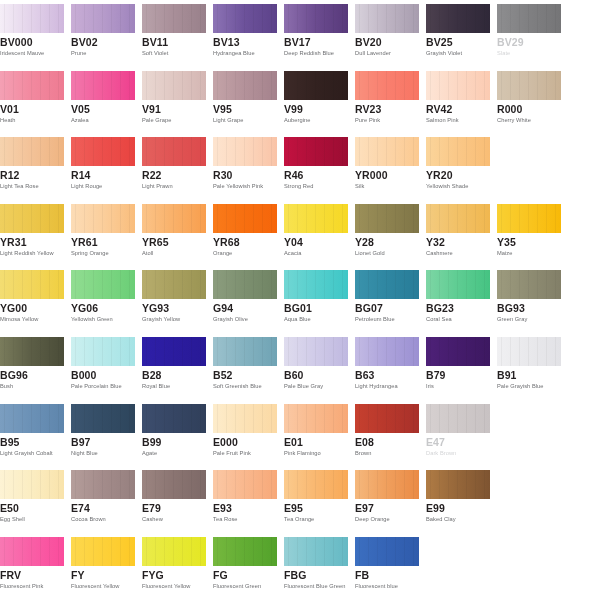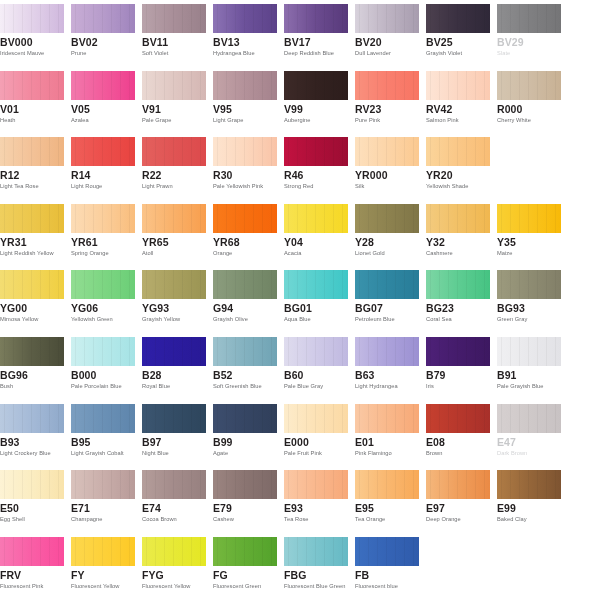--- a/index.html
+++ b/index.html
@@ -466,28 +466,20 @@
           <div class="grad" style="background: linear-gradient(90deg, rgb(240, 240, 242) 0%, rgb(233, 233, 236) 48%, rgb(226, 226, 230) 100%);"></div>
           <div class="streaks"></div>
         </div>
         <div class="swatch-code">B91</div>
         <div class="swatch-name">Pale Grayish Blue</div>
       </div>
     </div>
     <div class="swatch-row">
       <div class="swatch-cell">
         <div class="swatch-chip">
-          <div class="grad" style="background: linear-gradient(90deg, rgb(185, 202, 224) 0%, rgb(165, 186, 215) 48%, rgb(143, 169, 202) 100%);"></div>
-          <div class="streaks"></div>
-        </div>
-        <div class="swatch-code">B93</div>
-        <div class="swatch-name">Light Crockery Blue</div>
-      </div>
-      <div class="swatch-cell">
-        <div class="swatch-chip">
           <div class="grad" style="background: linear-gradient(90deg, rgb(123, 158, 192) 0%, rgb(107, 145, 182) 48%, rgb(94, 133, 172) 100%);"></div>
           <div class="streaks"></div>
         </div>
         <div class="swatch-code">B95</div>
         <div class="swatch-name">Light Grayish Cobalt</div>
       </div>
       <div class="swatch-cell">
         <div class="swatch-chip">
           <div class="grad" style="background: linear-gradient(90deg, rgb(60, 86, 113) 0%, rgb(52, 77, 102) 48%, rgb(45, 69, 92) 100%);"></div>
           <div class="streaks"></div>
@@ -537,28 +529,20 @@
       </div>
     </div>
     <div class="swatch-row">
       <div class="swatch-cell">
         <div class="swatch-chip">
           <div class="grad" style="background: linear-gradient(90deg, rgb(253, 243, 212) 0%, rgb(251, 237, 194) 48%, rgb(249, 227, 171) 100%);"></div>
           <div class="streaks"></div>
         </div>
         <div class="swatch-code">E50</div>
         <div class="swatch-name">Egg Shell</div>
-      </div>
-      <div class="swatch-cell">
-        <div class="swatch-chip">
-          <div class="grad" style="background: linear-gradient(90deg, rgb(217, 194, 188) 0%, rgb(202, 175, 171) 48%, rgb(184, 155, 153) 100%);"></div>
-          <div class="streaks"></div>
-        </div>
-        <div class="swatch-code">E71</div>
-        <div class="swatch-name">Champagne</div>
       </div>
       <div class="swatch-cell">
         <div class="swatch-chip">
           <div class="grad" style="background: linear-gradient(90deg, rgb(181, 158, 155) 0%, rgb(164, 140, 139) 48%, rgb(150, 128, 127) 100%);"></div>
           <div class="streaks"></div>
         </div>
         <div class="swatch-code">E74</div>
         <div class="swatch-name">Cocoa Brown</div>
       </div>
       <div class="swatch-cell">

